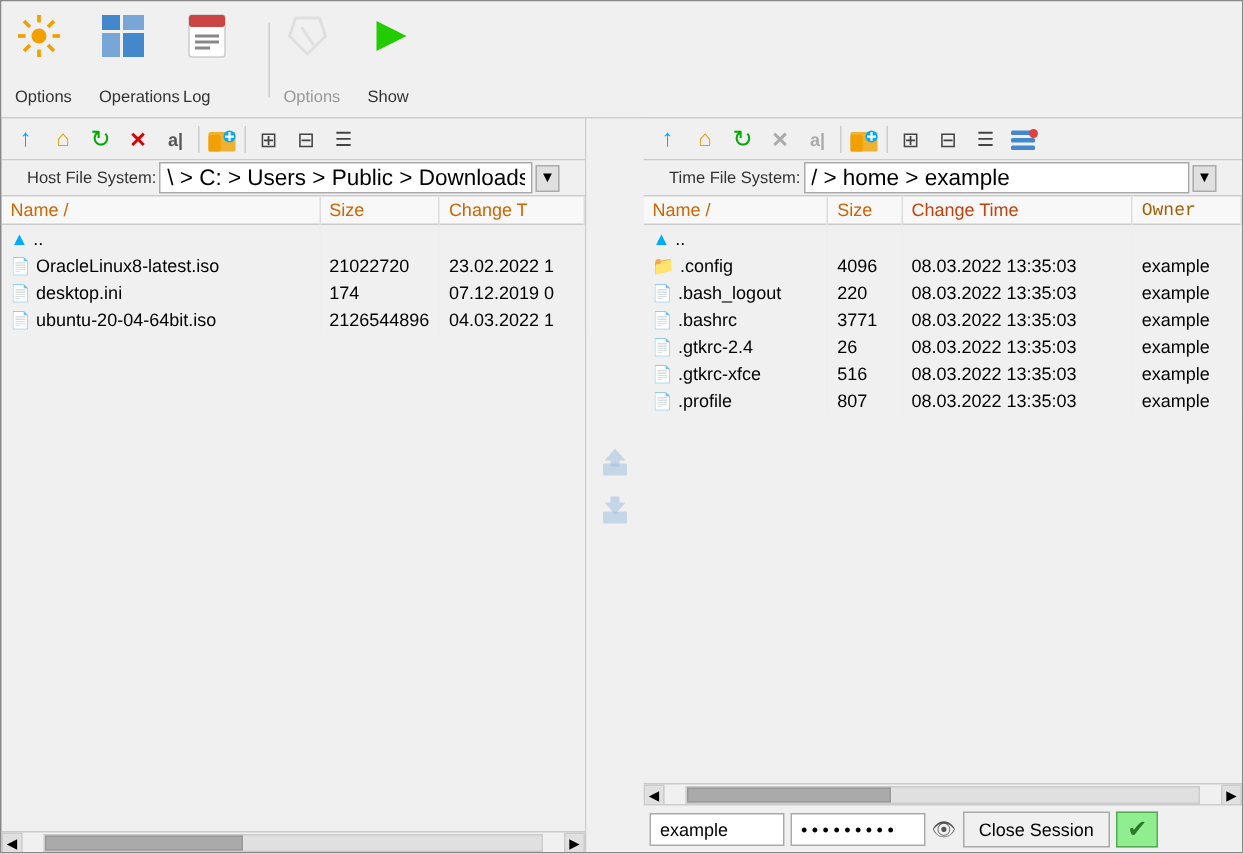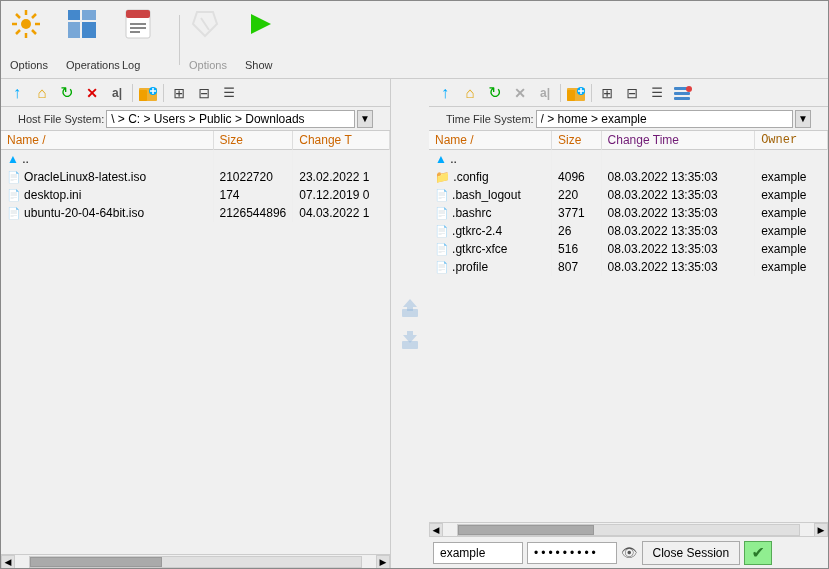--- a/index.html
+++ b/index.html
@@ -42,21 +42,21 @@
       border-radius: 2px;
       font-size: 14px;
     }
     .sec-sep { width: 1px; height: 18px; background: #ccc; margin: 0 2px; }
     .addr-label { font-size: 11px; color: #333; white-space: nowrap; }
     .addr-path {
       flex: 1;
       background: white;
       border: 1px solid #aaa;
       padding: 1px 4px;
-      font-size: 12px;
+      font-size: 15px;
       margin: 0 2px;
     }
     .addr-dropdown {
       width: 16px; height: 18px;
       background: #e0e0e0;
       border: 1px solid #aaa;
       display: flex; align-items: center; justify-content: center;
       cursor: pointer;
       font-size: 10px;
     }
@@ -426,21 +426,21 @@
       <div class="table-scroll">
         <table class="file-table">
           <thead>
             <tr>
               <th style="color:#cc6600;">
                 <span>Name</span> /
               </th>
               <th style="color:#cc6600;">
                 <span>Size</span>
               </th>
-              <th style="color:#701a75;margin-left:21px;">
+              <th style="color:#c2410c;margin-left:21px;">
                 <span>Change Time</span>
               </th>
               <th style="color:#a16207;font-family:Liberation Mono, monospace;">
                 <span>Owner</span>
               </th>
             </tr>
           </thead>
           <tbody>
             <tr>
               <td>

